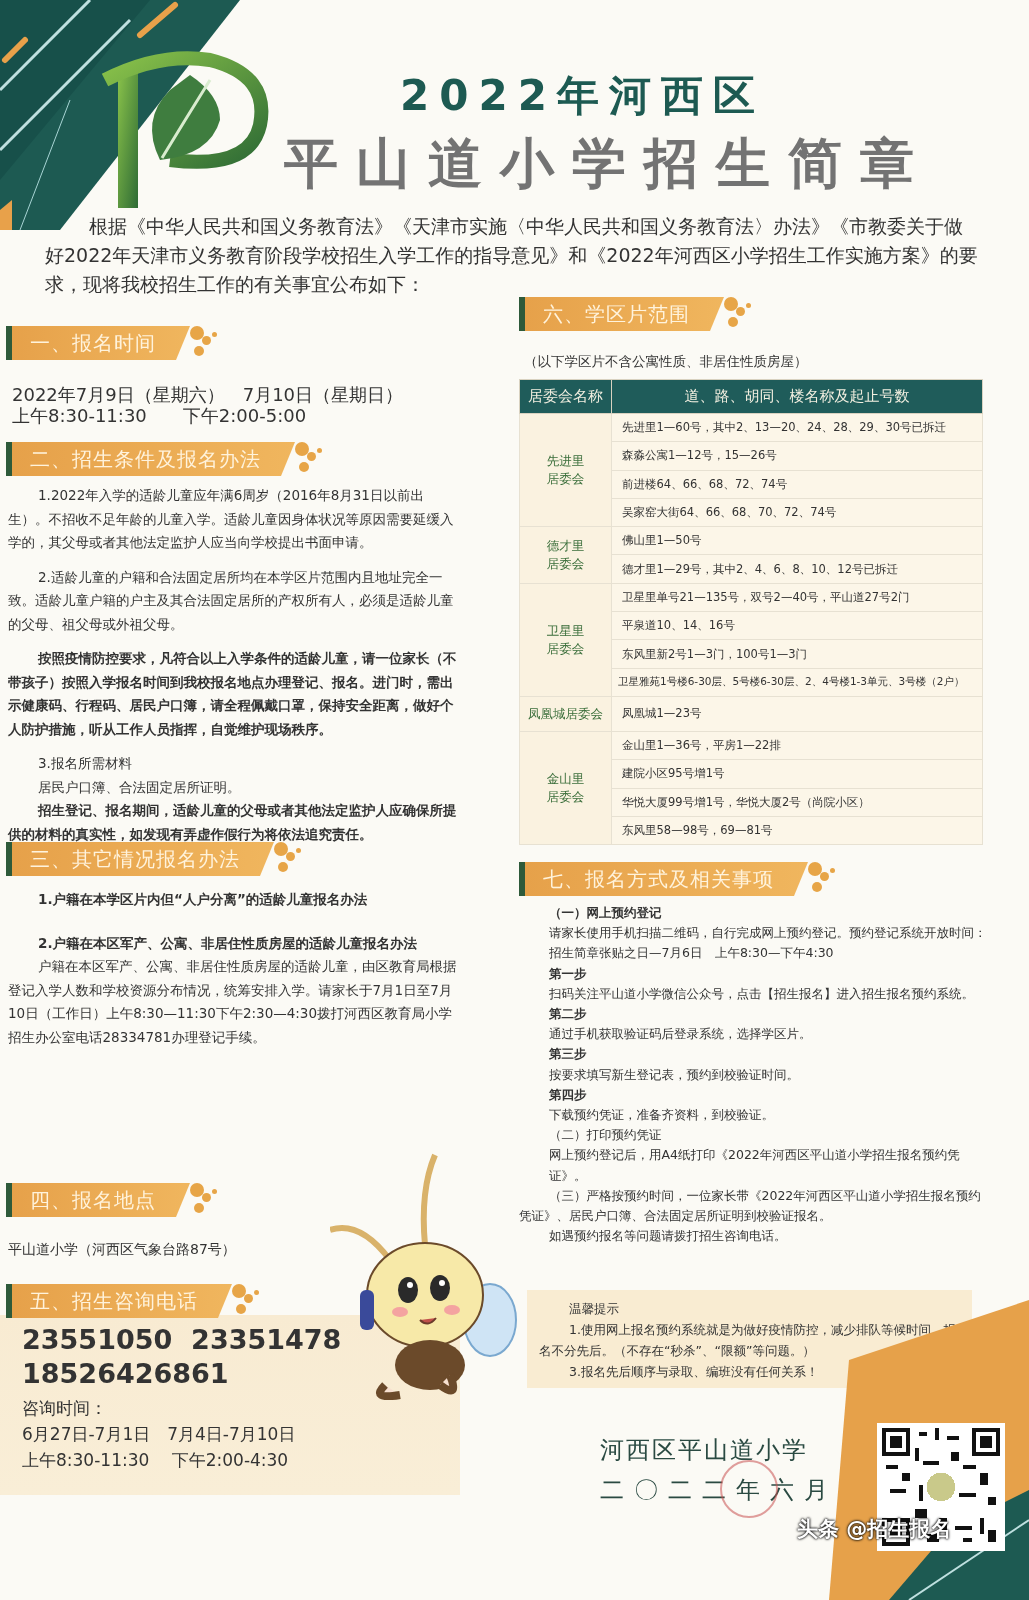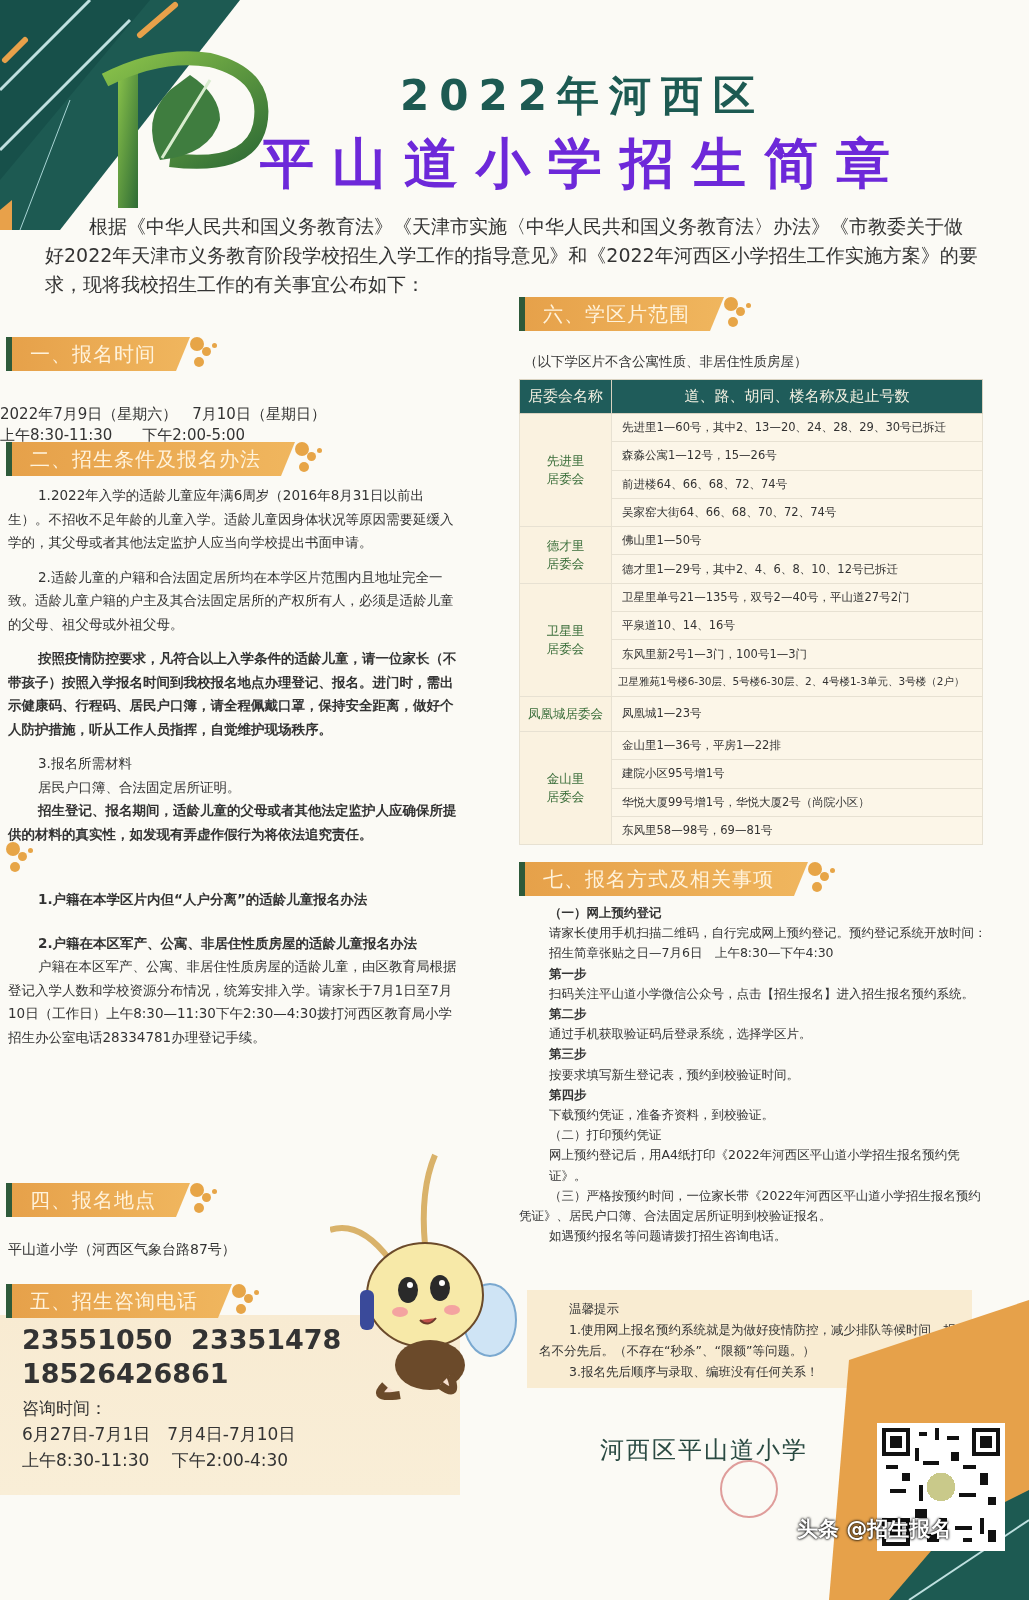--- a/index.html
+++ b/index.html
@@ -18,22 +18,22 @@
 
   
   .logo { left: 100px; top: 50px; width: 170px; height: 160px; }
 
   
   .title-1 {
     left: 400px; top: 68px; font-size: 42px; font-weight: bold; letter-spacing: 10px;
     color: #1d5a52; font-family: "DejaVu Sans", sans-serif;
   }
   .title-2 {
-    left: 260px; top: 128px; font-size: 54px; font-weight: bold; letter-spacing: 18px;
-    color: #6d28d9; font-family: "DejaVu Sans", sans-serif;
+    left: 284px; top: 128px; font-size: 54px; font-weight: bold; letter-spacing: 18px;
+    color: #737373; font-family: "DejaVu Sans", sans-serif;
   }
 
   
   .intro {
     left: 45px; top: 212px; width: 935px; font-size: 19px; line-height: 29px; color: #333;
     text-indent: 44px;
   }
 
   
   .sec {
@@ -130,32 +130,32 @@
     <path d="M70 40 Q40 70 60 110 Q110 105 120 70 Q120 45 90 25 Z" fill="#3f7d3f"></path>
     <path d="M62 108 Q85 70 110 30" stroke="#d9eccf" stroke-width="3" fill="none"></path>
   </svg>
 </div>
 
 <div class="abs title-1">2022年河西区</div>
 <div class="abs title-2">平山道小学招生简章</div>
 
 <div class="abs intro">根据《中华人民共和国义务教育法》《天津市实施〈中华人民共和国义务教育法〉办法》《市教委关于做好2022年天津市义务教育阶段学校招生入学工作的指导意见》和《2022年河西区小学招生工作实施方案》的要求，现将我校招生工作的有关事宜公布如下：</div>
 
-<div class="sec" style="left:6px; top:337px;">
+<div class="sec" style="left:6px; top:326px;">
   <div class="bar">
       <span>一、报名时间</span>
     </div>
   <div class="dots">
     <i style="left:6px;top:0;width:14px;height:14px;"></i>
       <i style="left:18px;top:10px;width:9px;height:9px;"></i>
       <i style="left:28px;top:6px;width:5px;height:5px;"></i>
       <i style="left:10px;top:20px;width:10px;height:10px;"></i>
   </div>
 </div>
-<div class="txt" style="left:0; top:384px; font-size:15px; line-height:21px;margin-top:20px;">
+<div class="txt" style="left:12px; top:384px; font-size:18px; line-height:21px;">
   <p>2022年7月9日（星期六）　7月10日（星期日）</p>
   <p>上午8:30-11:30　　下午2:00-5:00</p>
 </div>
 
 <div class="sec" style="left:6px; top:442px;">
   <div class="bar">
       <span>二、招生条件及报名办法</span>
     </div>
   <div class="dots">
     <i style="left:6px;top:0;width:14px;height:14px;"></i>
@@ -170,20 +170,23 @@
   <p class="ind">2.适龄儿童的户籍和合法固定居所均在本学区片范围内且地址完全一致。适龄儿童户籍的户主及其合法固定居所的产权所有人，必须是适龄儿童的父母、祖父母或外祖父母。</p>
   <div class="gap"></div>
   <p class="ind b">按照疫情防控要求，凡符合以上入学条件的适龄儿童，请一位家长（不带孩子）按照入学报名时间到我校报名地点办理登记、报名。进门时，需出示健康码、行程码、居民户口簿，请全程佩戴口罩，保持安全距离，做好个人防护措施，听从工作人员指挥，自觉维护现场秩序。</p>
   <div class="gap"></div>
   <p class="pad">3.报名所需材料</p>
   <p class="pad">居民户口簿、合法固定居所证明。</p>
   <p class="ind b">招生登记、报名期间，适龄儿童的父母或者其他法定监护人应确保所提供的材料的真实性，如发现有弄虚作假行为将依法追究责任。</p>
 </div>
 
 <div class="sec" style="left:6px; top:842px;">
+  <div class="bar">
+      <span>三、其它情况报名办法</span>
+    </div>
   <div class="dots">
     <i style="left:6px;top:0;width:14px;height:14px;"></i>
       <i style="left:18px;top:10px;width:9px;height:9px;"></i>
       <i style="left:28px;top:6px;width:5px;height:5px;"></i>
       <i style="left:10px;top:20px;width:10px;height:10px;"></i>
   </div>
 </div>
 <div class="txt" style="left:8px; top:888px; width:455px;">
   <p class="ind b">1.户籍在本学区片内但“人户分离”的适龄儿童报名办法</p>
   <div class="gap" style="height:20px;"></div>
@@ -363,20 +366,21 @@
 <div class="abs corner-br">
   <svg width="200" height="300" viewBox="0 0 200 300">
     <polygon points="20,60 200,0 200,300 0,300" fill="#e6a14a"></polygon>
     <polygon points="120,230 200,190 200,300 60,300" fill="#1d5a52"></polygon>
     <line x1="80" y1="300" x2="200" y2="220" stroke="#bfe0e0" stroke-width="2"></line>
   </svg>
 </div>
 
 <div class="abs sign">
   <div>河西区平山道小学</div>
+  <div style="letter-spacing:10px;">二〇二二年六月</div>
 </div>
 <div class="abs stamp"></div>
 
 <div class="abs qr">
   <svg width="118" height="118" viewBox="0 0 29 29" shape-rendering="crispEdges">
     <rect width="29" height="29" fill="#fff"></rect>
     <g fill="#111">
       <rect x="0" y="0" width="7" height="7"></rect>
         <rect x="1" y="1" width="5" height="5" fill="#fff"></rect>
         <rect x="2" y="2" width="3" height="3"></rect>

